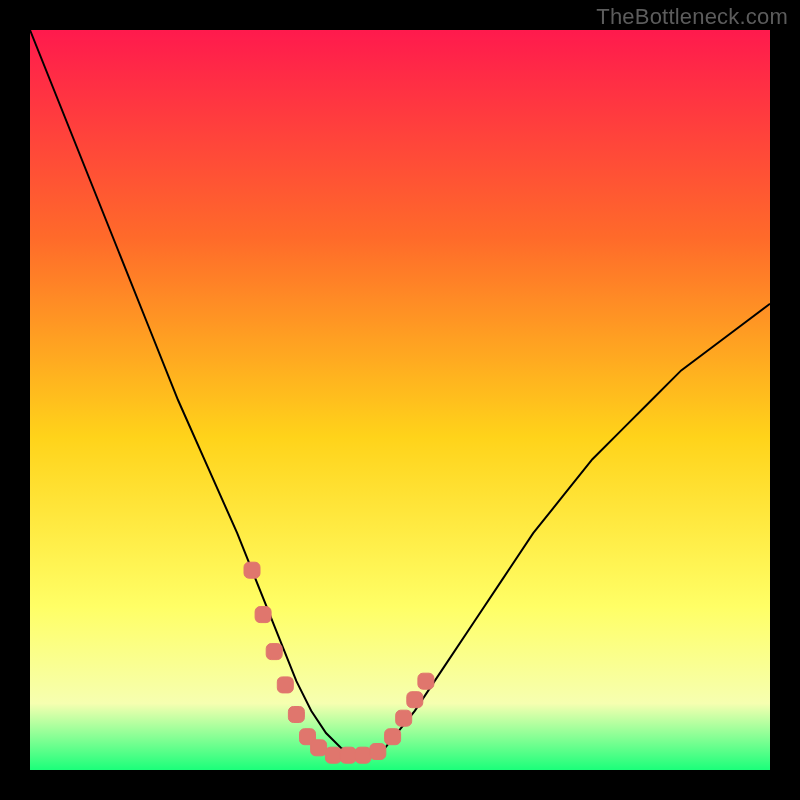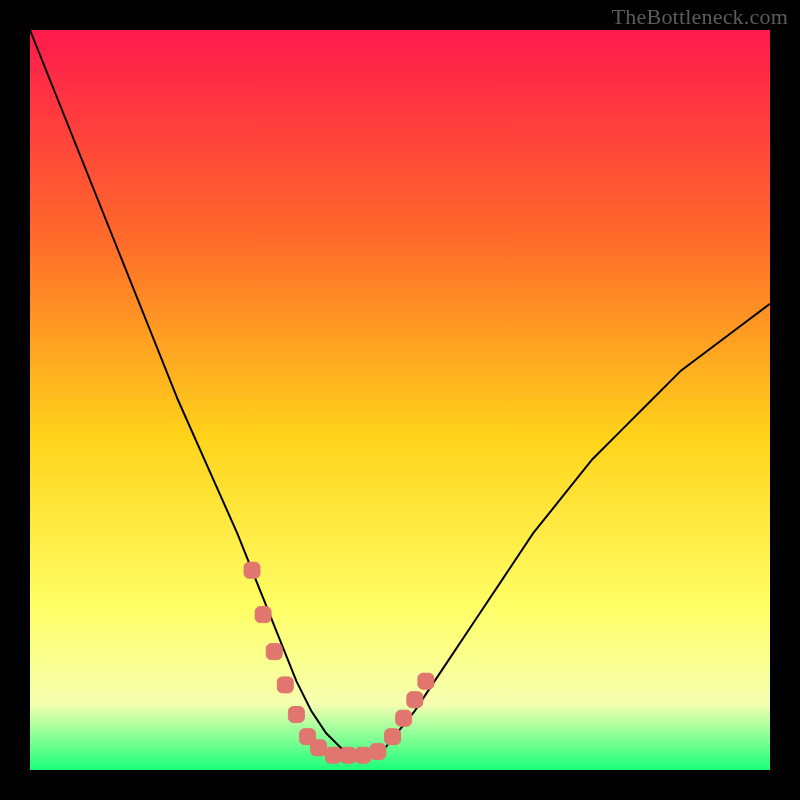--- a/index.html
+++ b/index.html
@@ -10,21 +10,20 @@
     background: #000000;
     overflow: hidden;
     font-family: Arial, sans-serif;
   }
   .canvas-wrap {
     position: absolute;
     left: 0;
     top: 0;
     width: 800px;
     height: 800px;
-    font-family: Liberation Serif, serif;
   }
   .watermark {
     position: absolute;
     top: 4px;
     right: 12px;
     color: #5c5c5c;
     font-size: 22px;
     font-weight: 500;
     letter-spacing: 0.2px;
     user-select: none;

